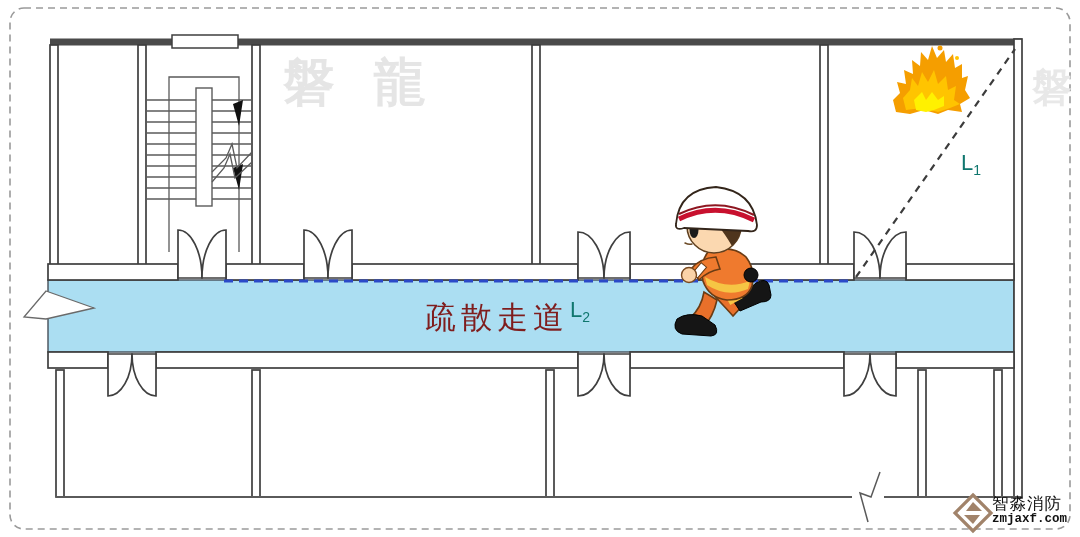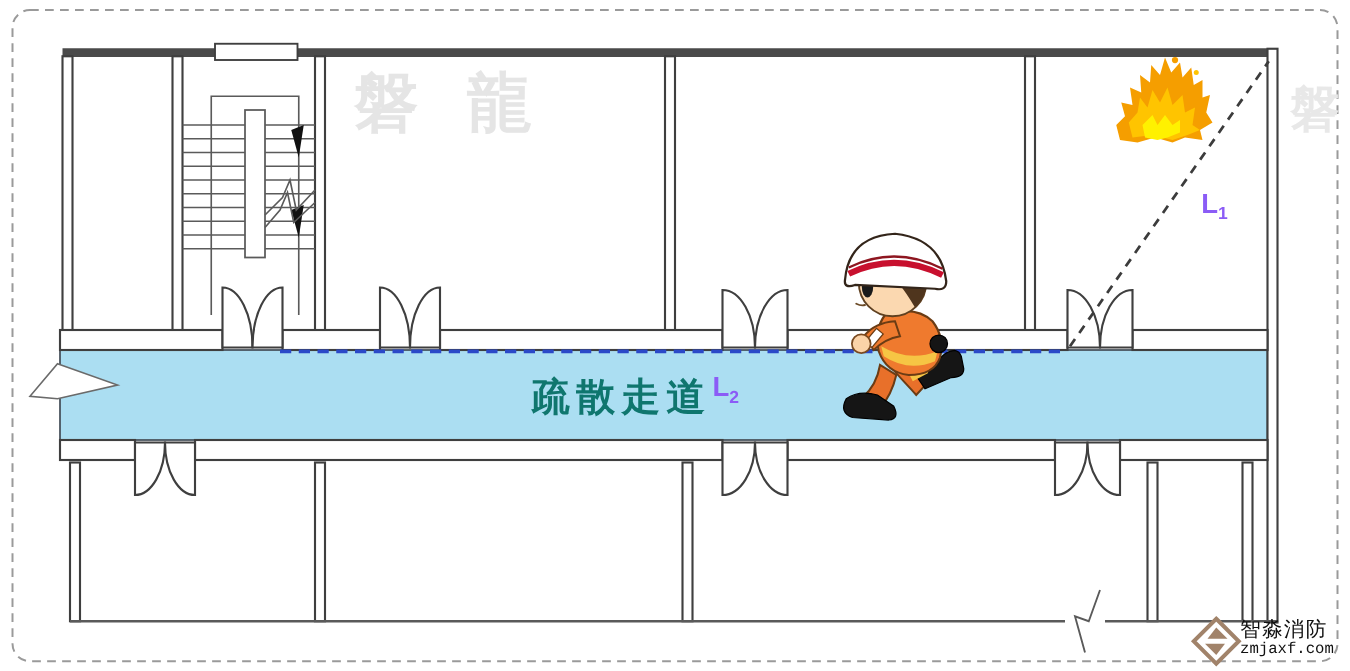--- a/index.html
+++ b/index.html
@@ -7,26 +7,26 @@
     position:relative;width:1080px;height:537px;background:#ffffff;
     overflow:hidden;font-family:"Liberation Sans","DejaVu Sans",sans-serif;
   }
   .abs{position:absolute;}
   .watermark{
     color:#E5E5E5;font-size:52px;font-weight:bold;letter-spacing:12px;
     white-space:nowrap;user-select:none;
   }
   .watermark-side{color:#E8E8E8;font-size:40px;font-weight:bold;}
   .corridor-label{
-    color:#0f766e;font-size:31px;font-weight:700;letter-spacing:5px;white-space:nowrap;
+    color:#7f1d1d;font-size:31px;font-weight:400;letter-spacing:5px;white-space:nowrap;
   }
-  .dist-label{color:#8b5cf6;font-size:22px;font-weight:700;}
+  .dist-label{color:#0f766e;font-size:22px;font-weight:400;}
   .dist-label sub{font-size:14px;}
   .brand-name{color:#111;font-size:16.5px;font-weight:normal;letter-spacing:1px;white-space:nowrap;}
-  .brand-site{color:#111;font-size:12.5px;font-weight:normal;font-family:"Liberation Mono","DejaVu Sans Mono",monospace;white-space:nowrap;}
+  .brand-site{color:#111;font-size:12.5px;font-weight:bold;font-family:"Liberation Mono","DejaVu Sans Mono",monospace;white-space:nowrap;}
   svg{display:block;}
 </style>
 </head>
 <body>
 
 <div class="canvas">
 
   <svg class="abs" style="left:0;top:0" width="1080" height="537" viewBox="0 0 1080 537">
 
     <rect x="10" y="8" width="1060" height="521" rx="14" fill="none" stroke="#9a9a9a" stroke-width="1.6" stroke-dasharray="7 5"></rect>

